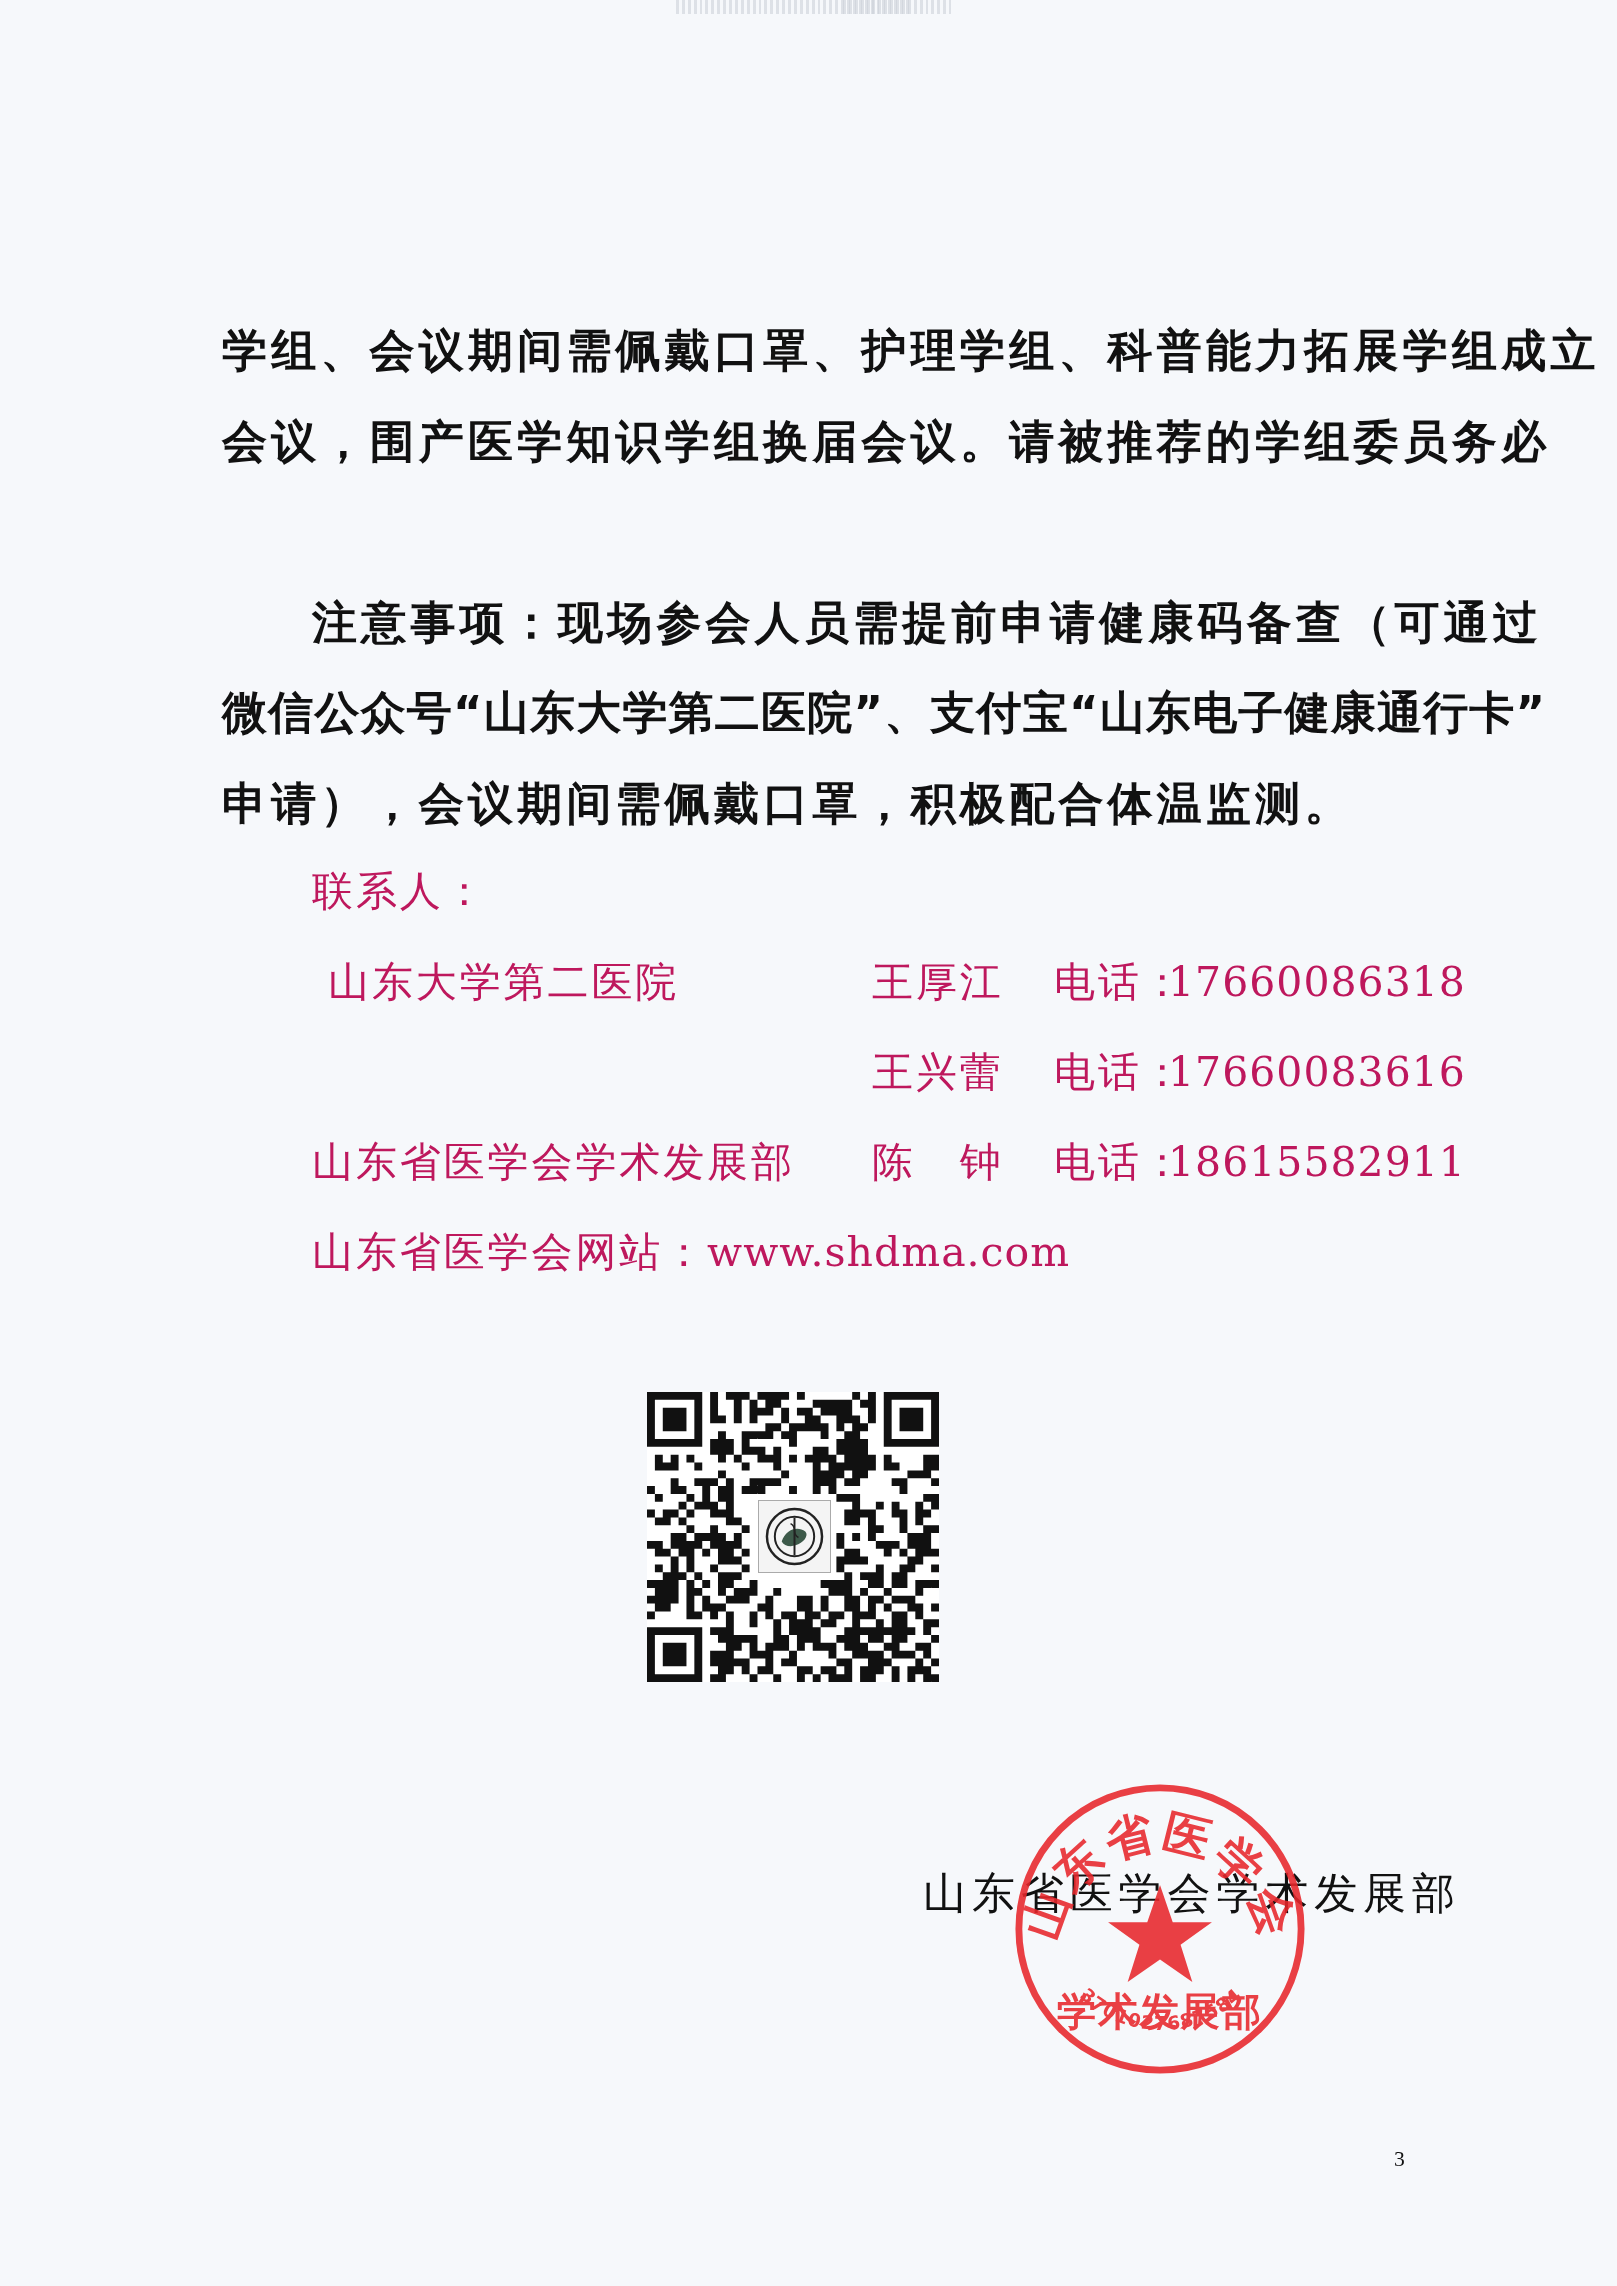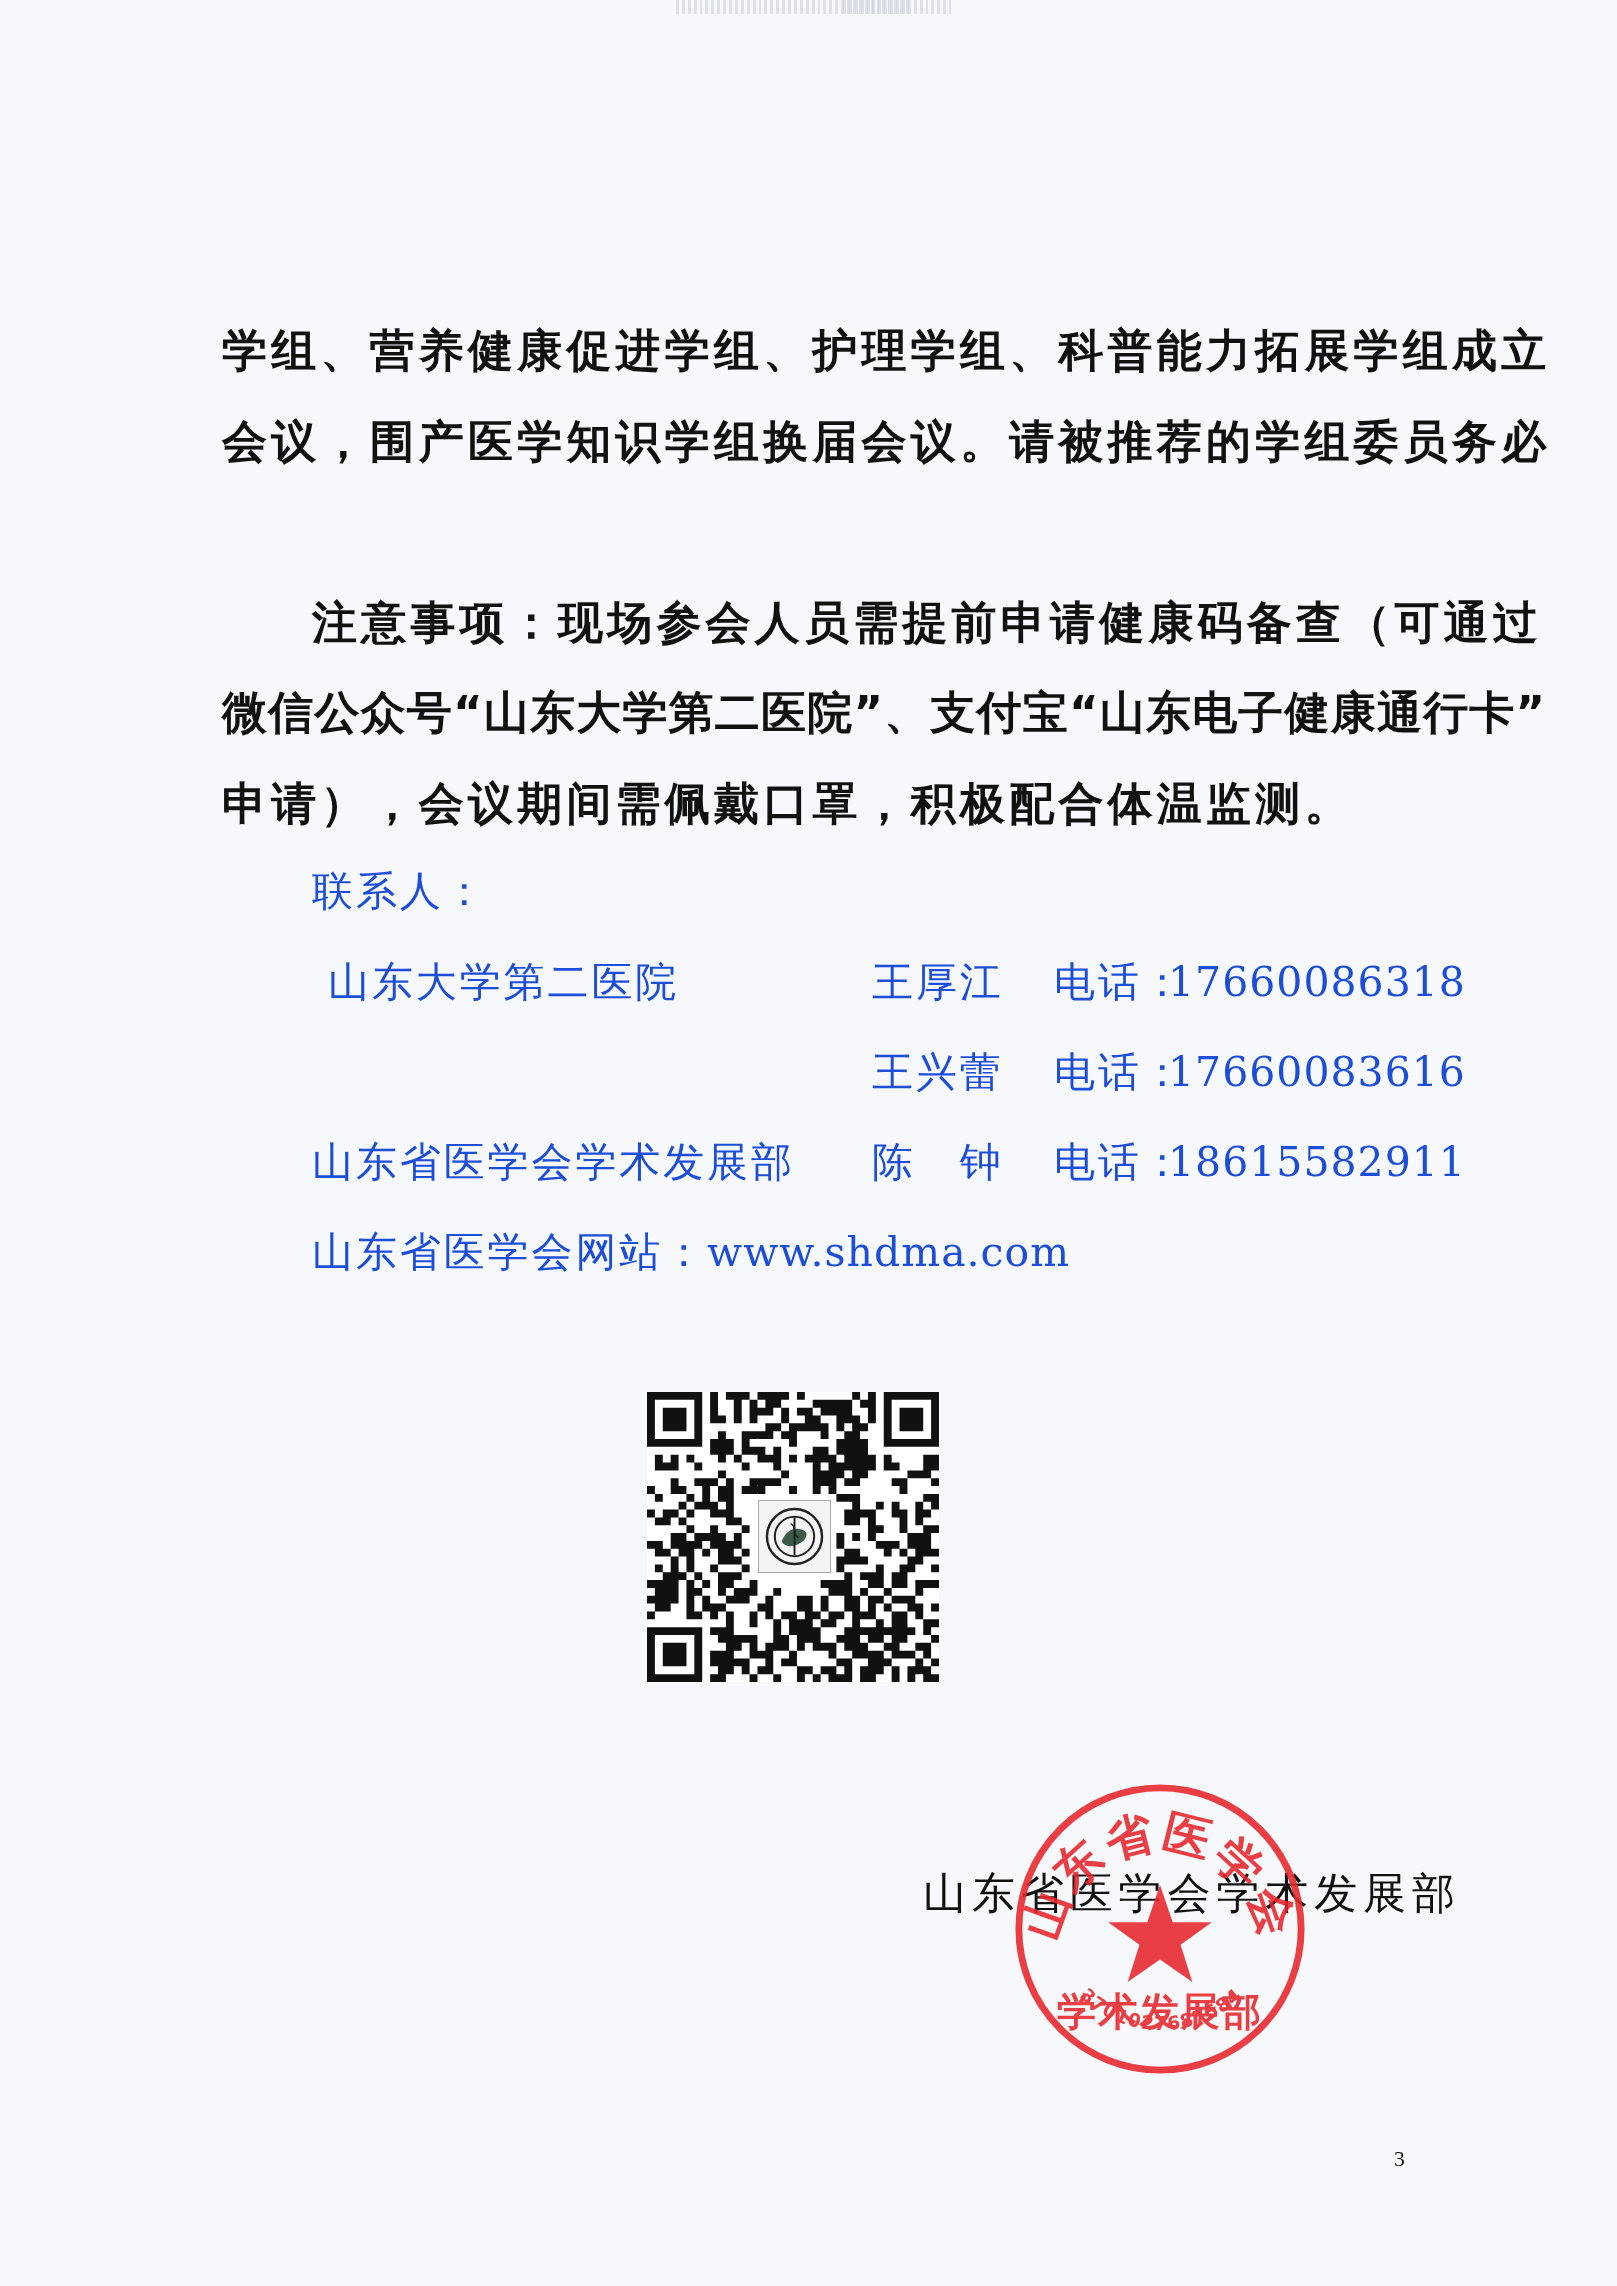--- a/index.html
+++ b/index.html
@@ -23,21 +23,21 @@
     font-size: 45px; line-height: 55px; height: 55px;
     letter-spacing: 4.2px;
     white-space: nowrap;
     color: #111;
   }
   .body-line.indent { left: 312px; width: 1095px; }
   .song {
     position: absolute;
     font-family: "DejaVu Serif", serif;
     font-size: 41px; line-height: 51px; height: 51px;
-    white-space: nowrap; color: #1d4ed8;
+    white-space: nowrap; color: #be185d;
     letter-spacing: 2.9px;
   }
   .phone-num { letter-spacing: 1px; }
   .qr {
     position: absolute; left: 647px; top: 1392px; width: 292px; height: 290px;
     background: #fff;
   }
   .qr svg { display: block; }
   .qr-logo {
     position: absolute; left: 111px; top: 108px; width: 71px; height: 71px;
@@ -66,21 +66,21 @@
   }
 </style>
 </head>
 <body>
 
 <div class="page">
 
   <div class="scan-smudge"></div>
   <div class="scan-smudge b"></div>
 
-  <div class="body-line" style="top:323px">学组、营养健康促进学组、护理学组、科普能力拓展学组成立</div>
+  <div class="body-line" style="top:323px">学组、会议期间需佩戴口罩、护理学组、科普能力拓展学组成立</div>
   <div class="body-line" style="top:414px">会议，围产医学知识学组换届会议。请被推荐的学组委员务必</div>
 
   <div class="body-line indent" style="top:595px">注意事项：现场参会人员需提前申请健康码备查（可通过</div>
   <div class="body-line" style="top:685px; letter-spacing:1.2px">微信公众号“山东大学第二医院”、支付宝“山东电子健康通行卡”</div>
   <div class="body-line" style="top:776px">申请），会议期间需佩戴口罩，积极配合体温监测。</div>
 
   <div class="song" style="left:312px; top:866px">联系人：</div>
 
   <div>
     <div class="song" style="left:328px; top:957px">山东大学第二医院</div>

